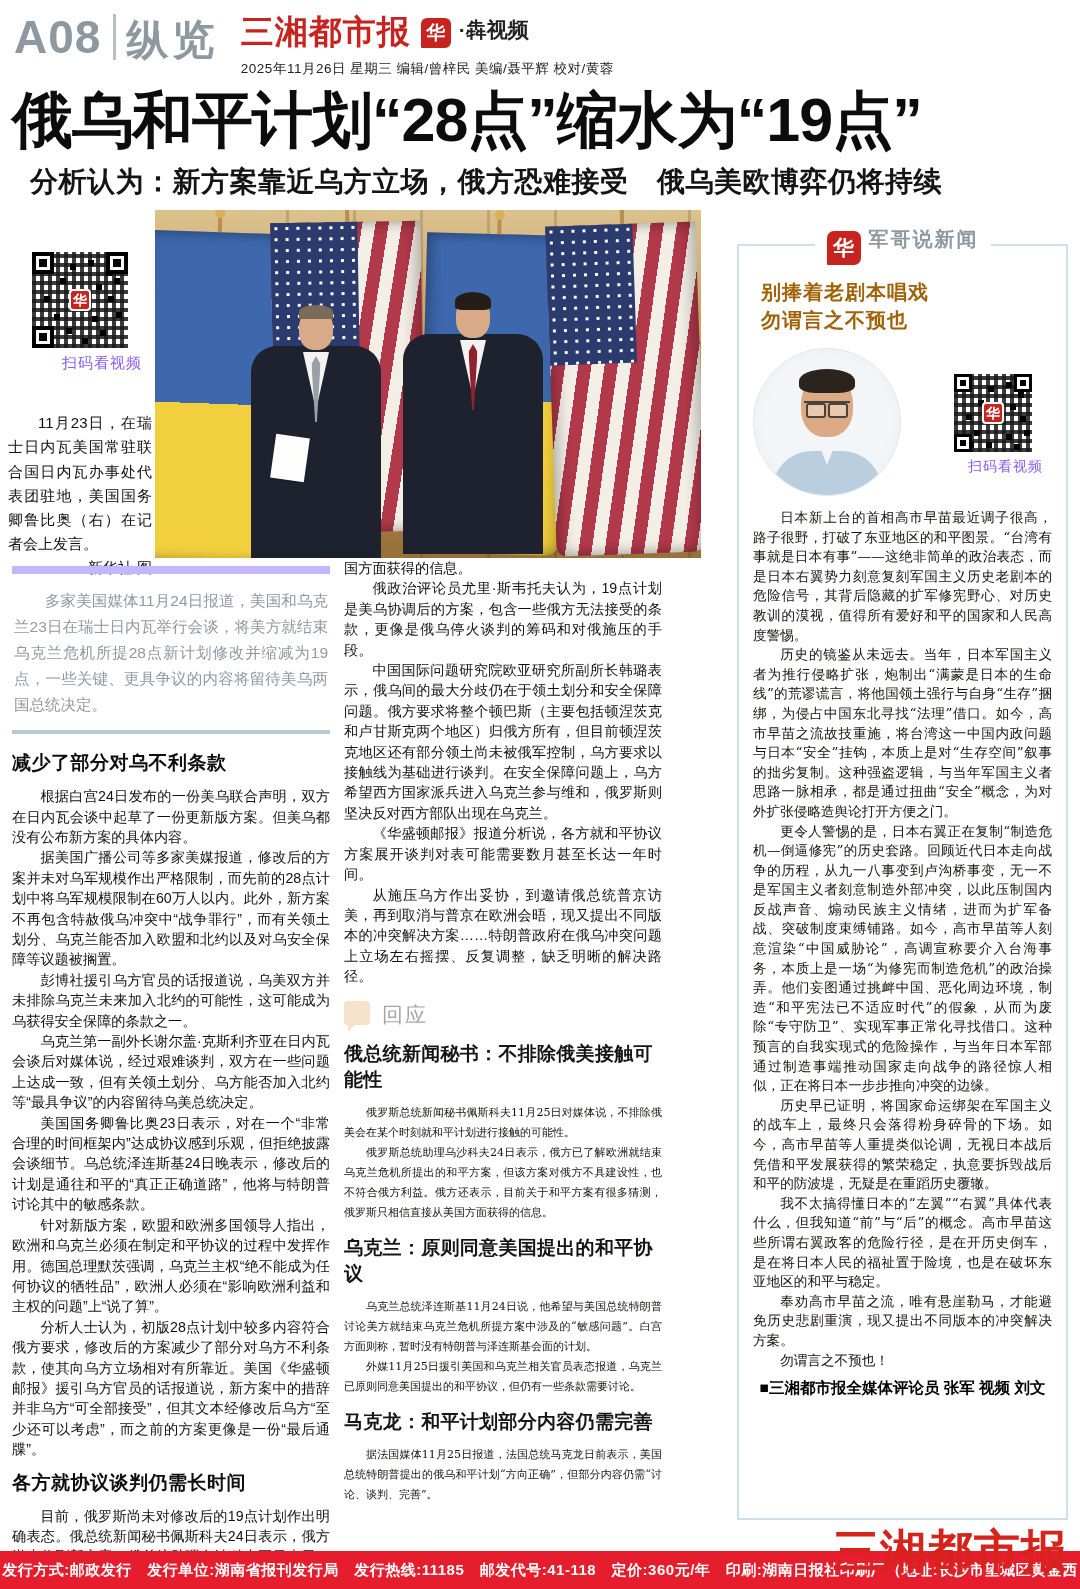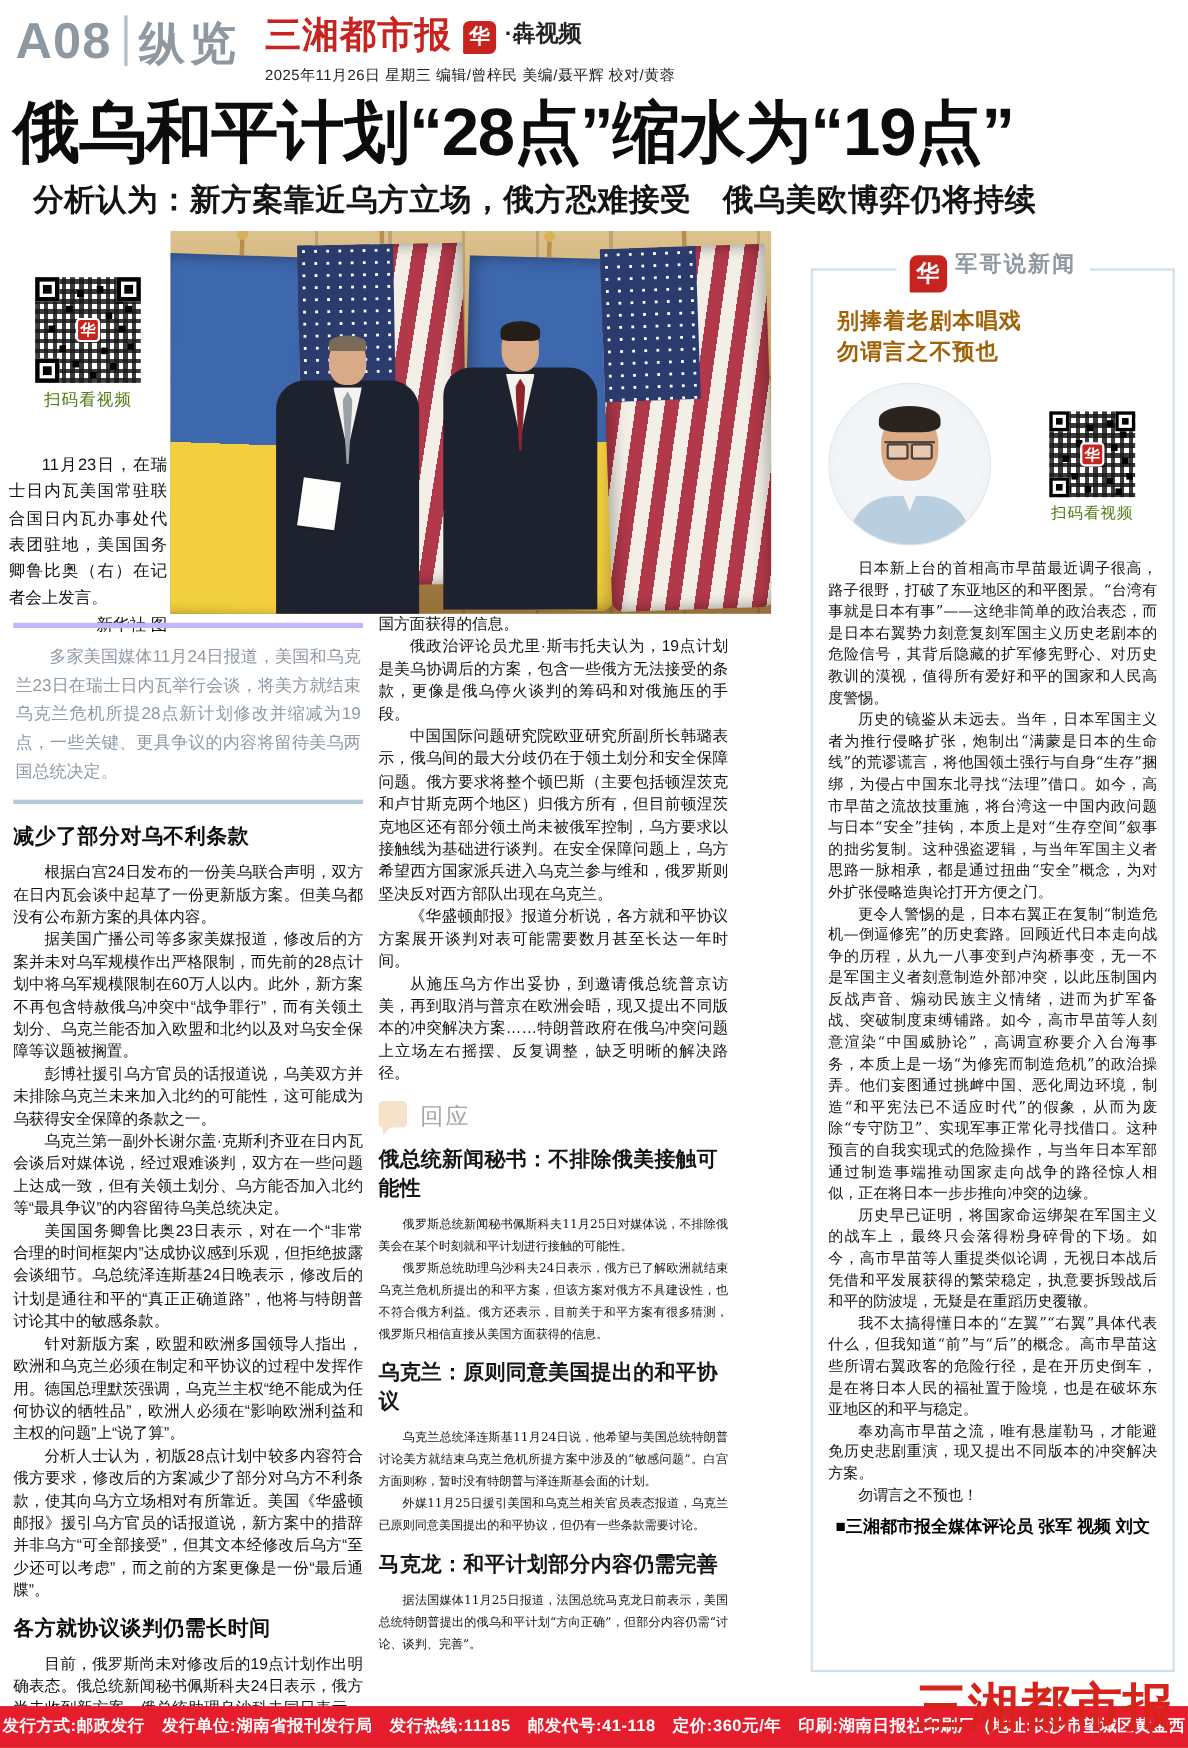--- a/index.html
+++ b/index.html
@@ -38,21 +38,21 @@
       repeating-linear-gradient(90deg, rgba(0,0,0,.85) 0 4px, transparent 4px 8px);
     background-blend-mode:multiply; opacity:.9; }
   .qr-dots { position:absolute; top:4px; left:4px; width:6px; height:6px; background:#000;
     box-shadow:34px 8px #000,52px 4px #000,70px 14px #000,24px 22px #000,60px 28px #000,8px 40px #000,
     44px 44px #000,72px 40px #000,18px 58px #000,56px 60px #000,80px 56px #000,30px 72px #000,
     64px 74px #000,46px 82px #000,12px 76px #000,78px 22px #000; }
   .qr-eye { position:absolute; width:22px; height:22px; border:4px solid #000; background:#fff; }
   .qr-eye::after { content:""; position:absolute; inset:3px; background:#000; }
   .eye-tl{ top:0; left:0; } .eye-tr{ top:0; right:0; } .eye-bl{ bottom:0; left:0; }
   .qr-badge { position:absolute; top:50%; left:50%; transform:translate(-50%,-50%); width:22px; height:22px; background:#c8241f; border:2px solid #fff; border-radius:4px; color:#fff; font-size:14px; font-weight:900; text-align:center; line-height:19px; }
-  .scan-label { text-align:center; font-size:15px; color:#4d7c0f; letter-spacing:1px; padding-bottom:2px; }
+  .scan-label { text-align:right; font-size:15px; color:#8b5cf6; letter-spacing:1px; padding-bottom:2px; }
   .photo-cap { margin-top:26px; font-size:15px; line-height:1.62; color:#111; text-align:justify; text-indent:2em; }
   .photo-credit { font-size:15px; color:#111; text-align:right; margin-top:2px; }
 
   
   .photo { position:absolute; left:155px; top:210px; width:546px; height:348px; overflow:hidden;
     background:linear-gradient(#dcc28e 0%, #c79e60 36%, #b08749 70%, #97703a 100%); }
   .panel-lines { position:absolute; inset:0;
     background:repeating-linear-gradient(90deg, transparent 0 64px, rgba(60,35,10,.18) 64px 67px); }
   .rail-line { position:absolute; left:0; right:0; top:38%; height:5px; background:rgba(70,40,12,.25); }
   .clock { position:absolute; left:22px; top:52px; width:48px; height:48px; background:#f4f2ee; border-radius:50%; border:4px solid #8a8f94; }
@@ -77,21 +77,21 @@
   .hair-r { position:absolute; top:-4px; left:50%; transform:translateX(-50%); width:36px; height:18px; background:#241d18; border-radius:50% 50% 20% 20%; }
   .torso { position:absolute; top:38px; left:50%; transform:translateX(-50%); width:100%; height:220px; background:#1d222e; border-radius:26px 26px 0 0; }
   .shirt { position:absolute; top:44px; left:50%; transform:translateX(-50%); width:26px; height:58px; background:#f4f3f0; clip-path:polygon(0 0,100% 0,50% 100%); }
   .tie { position:absolute; top:48px; left:50%; transform:translateX(-50%); width:9px; height:66px; clip-path:polygon(50% 0,100% 12%,60% 100%,40% 100%,0 12%); }
   .tie-grey { background:#9aa0a8; } .tie-red { background:#8e2330; }
   .paper { position:absolute; top:128px; left:22px; width:34px; height:44px; background:#fdfdfb; transform:rotate(8deg); box-shadow:0 1px 2px rgba(0,0,0,.3); }
 
   
   .colA { position:absolute; left:12px; top:566px; width:318px; height:998px; overflow:hidden; }
   .colB { position:absolute; left:344px; top:558px; width:318px; height:1006px; overflow:hidden; }
-  .intro { border-top:5px solid #c4b5fd; border-bottom:4px solid #b6c9d6; padding:14px 2px 12px; margin-bottom:16px; }
+  .intro { border-top:8px solid #c4b5fd; border-bottom:4px solid #b6c9d6; padding:14px 2px 12px; margin-bottom:16px; }
   .intro p { font-size:15.5px; line-height:1.68; color:#8e99a3; text-align:justify; text-indent:2em; }
   .sect-h { font-size:19px; font-weight:800; color:#0e0e0e; margin:10px 0 10px; letter-spacing:.5px; }
   .news p, .news-cont p, p.cont { font-size:14.2px; line-height:20.4px; color:#111; text-align:justify; text-indent:2em; }
   p.cont { text-indent:0; }
   .kicker { display:flex; align-items:flex-start; gap:12px; margin:14px 0 8px; }
   .kick-icon { position:relative; width:26px; height:24px; background:#f6e2ca; border-radius:4px; }
   .kick-icon::after { content:""; position:absolute; left:4px; bottom:-7px; width:0; height:0; border:5px solid transparent; border-top-color:#f6e2ca; border-left-color:#f6e2ca; }
   .kick-label { font-size:21px; color:#a6a6a6; letter-spacing:2px; }
   .sub-h { font-size:19px; font-weight:700; color:#151515; margin:12px 0 10px; letter-spacing:.3px; }
   .kai p { font-family:"DejaVu Serif", serif; font-size:11px; line-height:20px; color:#15120f; text-align:justify; text-indent:2em; }

